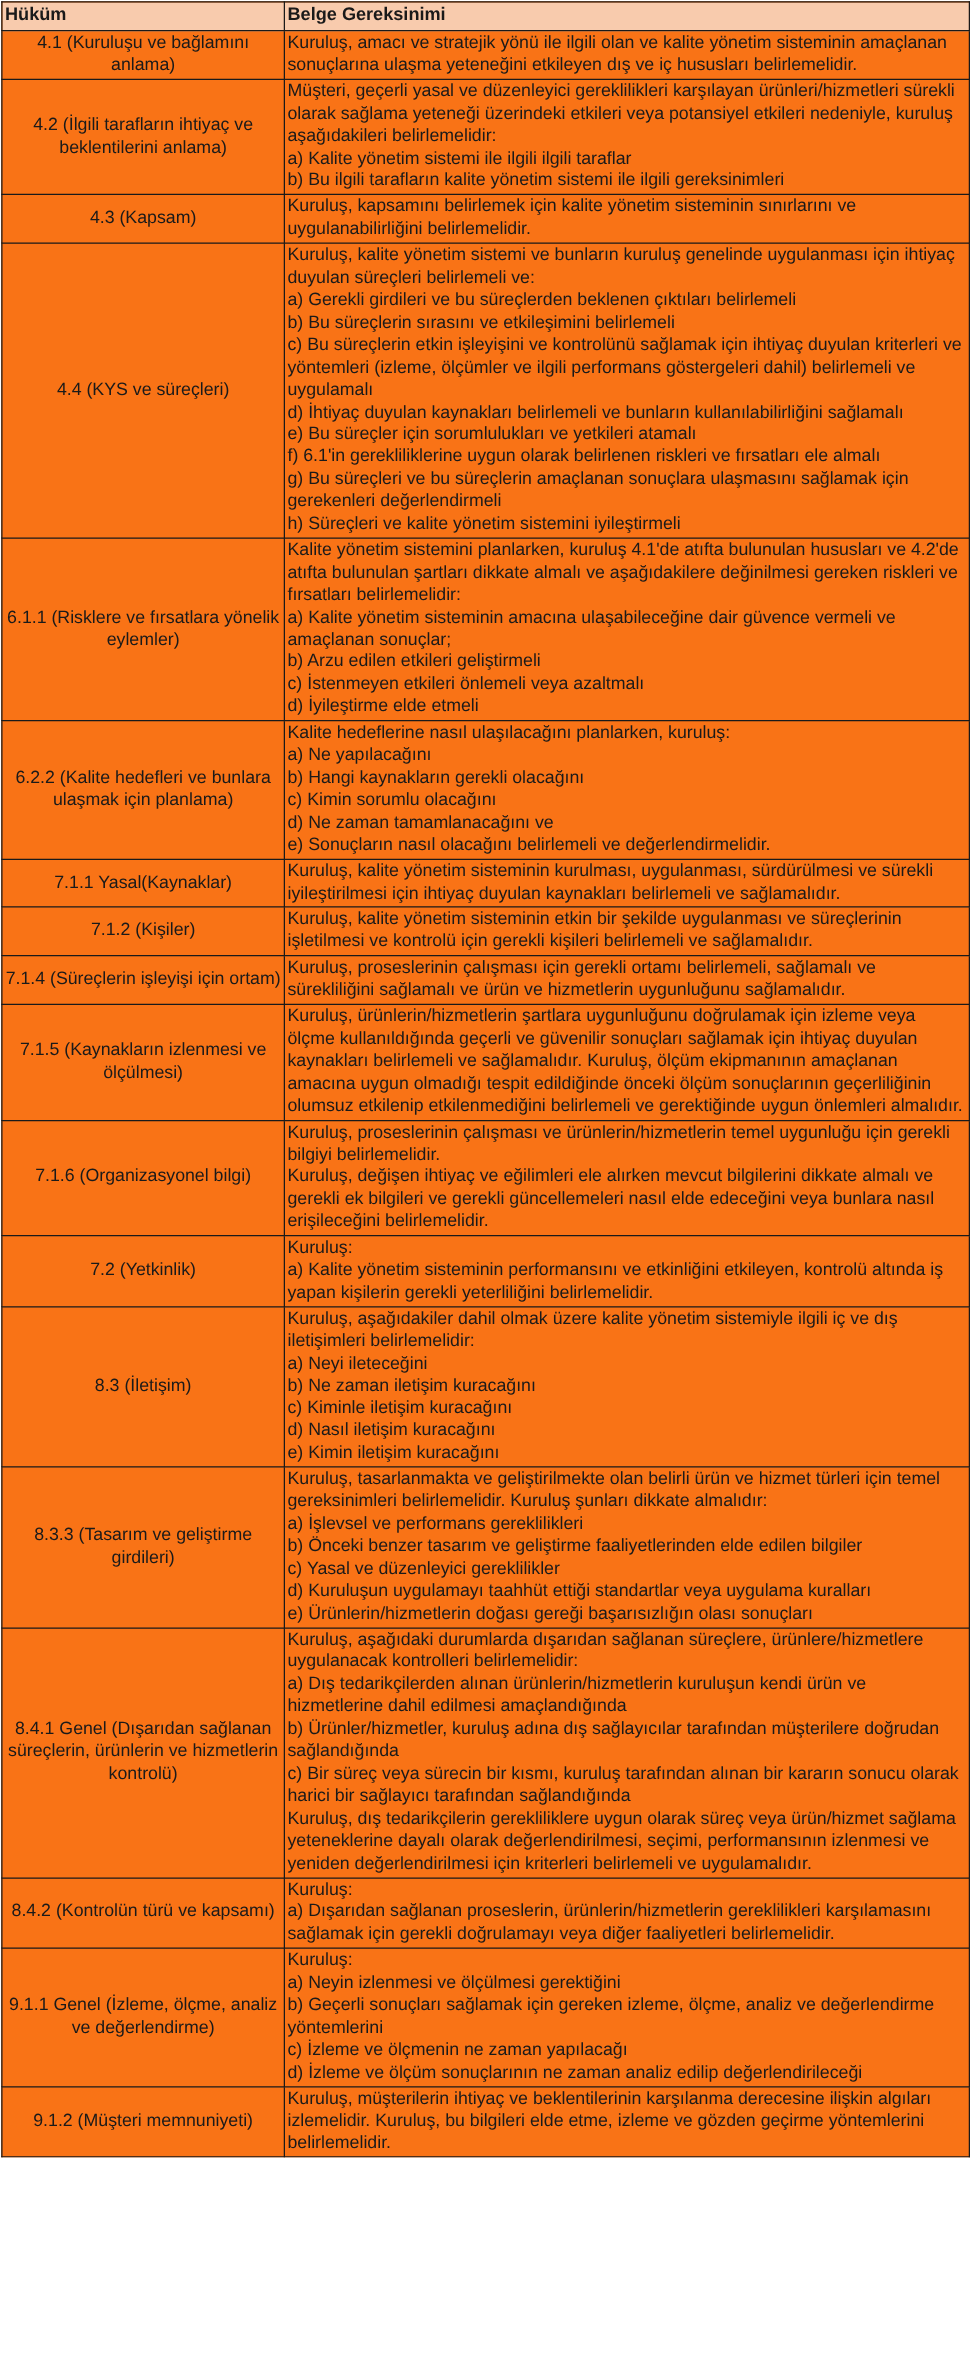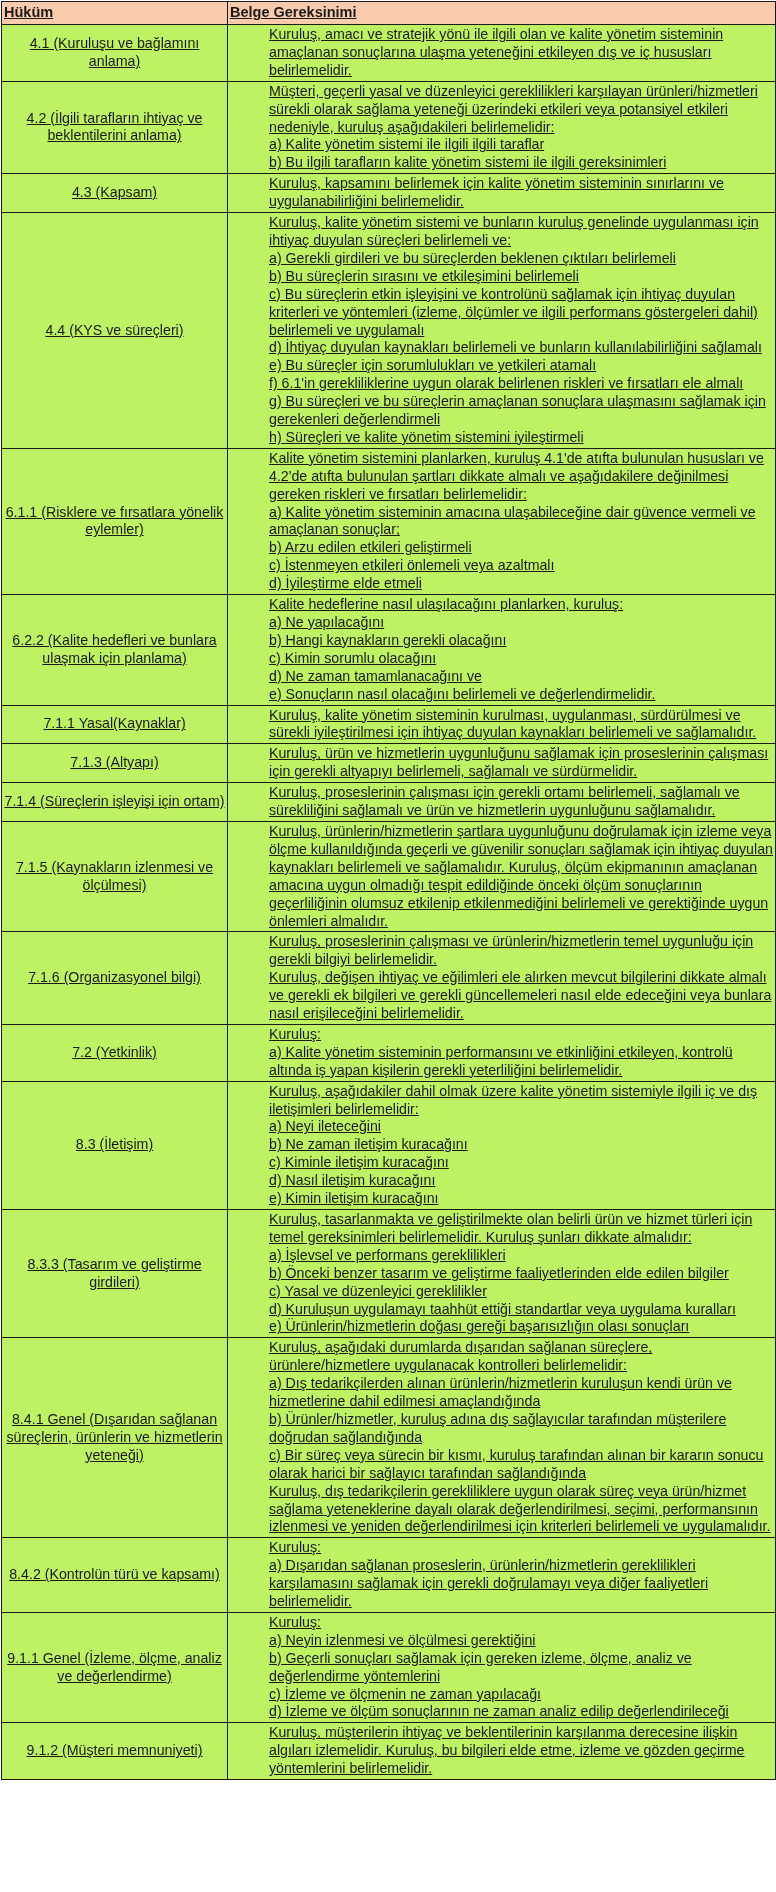--- a/index.html
+++ b/index.html
@@ -4,44 +4,43 @@
 <style>
   html, body { margin: 0; padding: 0; background: #ffffff; }
   body { width: 776px; }
   table.req {
     border-collapse: collapse;
     width: 774px;
     margin: 1px 0 0 1px;
     font-family: "Liberation Sans", sans-serif;
     font-size: 14.2px;
     color: #1a1a1a;
-    background: #bef264;
+    background: #f97316;
     table-layout: fixed;
-    text-decoration: underline;
   }
   table.req col.c1 { width: 226px; }
   table.req col.c2 { width: 548px; }
   table.req th, table.req td {
     border: 1.5px solid #1a1a1a;
     padding: 0 2px 0 2px;
     line-height: 17.9px;
     vertical-align: middle;
     text-align: left;
   }
   table.req th {
     background: #f8cbad;
     font-weight: bold;
     font-size: 14.5px;
     height: 20px;
     padding-top: 1px;
     padding-bottom: 1px;
   }
   table.req td.clause { vertical-align: middle; text-align: center; }
   table.req td.req-cell { vertical-align: top; padding-top: 1px; padding-bottom: 1px; }
-  .line { display: block; margin-left: 39px; }
+  .line { display: block; }
 </style>
 </head>
 <body>
 
 <table class="req">
   <colgroup>
       <col class="c1">
       <col class="c2">
     </colgroup>
   <thead>
@@ -106,23 +105,23 @@
           <span class="line">e) Sonuçların nasıl olacağını belirlemeli ve değerlendirmelidir.</span>
         </td>
       </tr>
       <tr>
         <td class="clause">7.1.1 Yasal(Kaynaklar)</td>
         <td class="req-cell">
           <span class="line">Kuruluş, kalite yönetim sisteminin kurulması, uygulanması, sürdürülmesi ve sürekli iyileştirilmesi için ihtiyaç duyulan kaynakları belirlemeli ve sağlamalıdır.</span>
         </td>
       </tr>
       <tr>
-        <td class="clause">7.1.3 (Altyapı)</td>
-        <td class="req-cell">
-          <span class="line">Kuruluş, ürün ve hizmetlerin uygunluğunu sağlamak için proseslerinin çalışması için gerekli altyapıyı belirlemeli, sağlamalı ve sürdürmelidir.</span>
+        <td class="clause">7.1.2 (Kişiler)</td>
+        <td class="req-cell">
+          <span class="line">Kuruluş, kalite yönetim sisteminin etkin bir şekilde uygulanması ve süreçlerinin işletilmesi ve kontrolü için gerekli kişileri belirlemeli ve sağlamalıdır.</span>
         </td>
       </tr>
       <tr>
         <td class="clause">7.1.4 (Süreçlerin işleyişi için ortam)</td>
         <td class="req-cell">
           <span class="line">Kuruluş, proseslerinin çalışması için gerekli ortamı belirlemeli, sağlamalı ve sürekliliğini sağlamalı ve ürün ve hizmetlerin uygunluğunu sağlamalıdır.</span>
         </td>
       </tr>
       <tr>
         <td class="clause">7.1.5 (Kaynakların izlenmesi ve ölçülmesi)</td>
@@ -160,21 +159,21 @@
         <td class="req-cell">
           <span class="line">Kuruluş, tasarlanmakta ve geliştirilmekte olan belirli ürün ve hizmet türleri için temel gereksinimleri belirlemelidir. Kuruluş şunları dikkate almalıdır:</span>
           <span class="line">a) İşlevsel ve performans gereklilikleri</span>
           <span class="line">b) Önceki benzer tasarım ve geliştirme faaliyetlerinden elde edilen bilgiler</span>
           <span class="line">c) Yasal ve düzenleyici gereklilikler</span>
           <span class="line">d) Kuruluşun uygulamayı taahhüt ettiği standartlar veya uygulama kuralları</span>
           <span class="line">e) Ürünlerin/hizmetlerin doğası gereği başarısızlığın olası sonuçları</span>
         </td>
       </tr>
       <tr>
-        <td class="clause">8.4.1 Genel (Dışarıdan sağlanan süreçlerin, ürünlerin ve hizmetlerin yeteneği)</td>
+        <td class="clause">8.4.1 Genel (Dışarıdan sağlanan süreçlerin, ürünlerin ve hizmetlerin kontrolü)</td>
         <td class="req-cell">
           <span class="line">Kuruluş, aşağıdaki durumlarda dışarıdan sağlanan süreçlere, ürünlere/hizmetlere uygulanacak kontrolleri belirlemelidir:</span>
           <span class="line">a) Dış tedarikçilerden alınan ürünlerin/hizmetlerin kuruluşun kendi ürün ve hizmetlerine dahil edilmesi amaçlandığında</span>
           <span class="line">b) Ürünler/hizmetler, kuruluş adına dış sağlayıcılar tarafından müşterilere doğrudan sağlandığında</span>
           <span class="line">c) Bir süreç veya sürecin bir kısmı, kuruluş tarafından alınan bir kararın sonucu olarak harici bir sağlayıcı tarafından sağlandığında</span>
           <span class="line">Kuruluş, dış tedarikçilerin gerekliliklere uygun olarak süreç veya ürün/hizmet sağlama yeteneklerine dayalı olarak değerlendirilmesi, seçimi, performansının izlenmesi ve yeniden değerlendirilmesi için kriterleri belirlemeli ve uygulamalıdır.</span>
         </td>
       </tr>
       <tr>
         <td class="clause">8.4.2 (Kontrolün türü ve kapsamı)</td>

